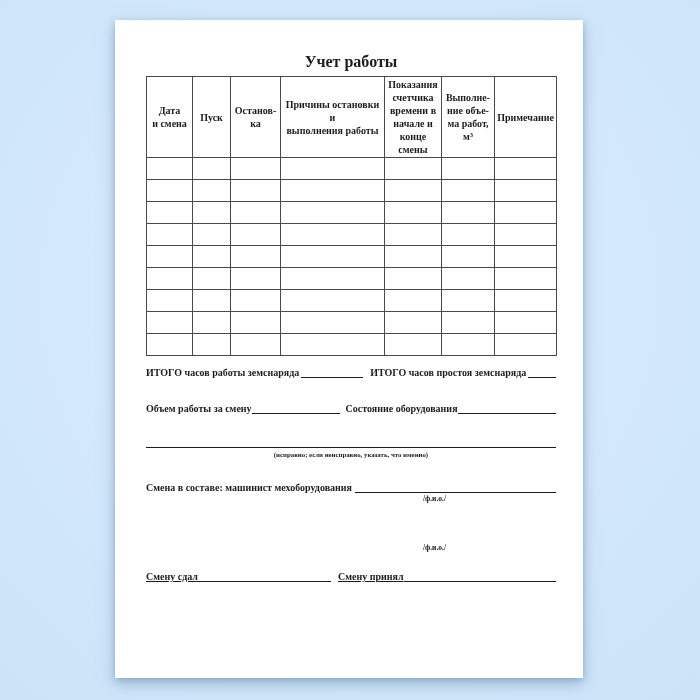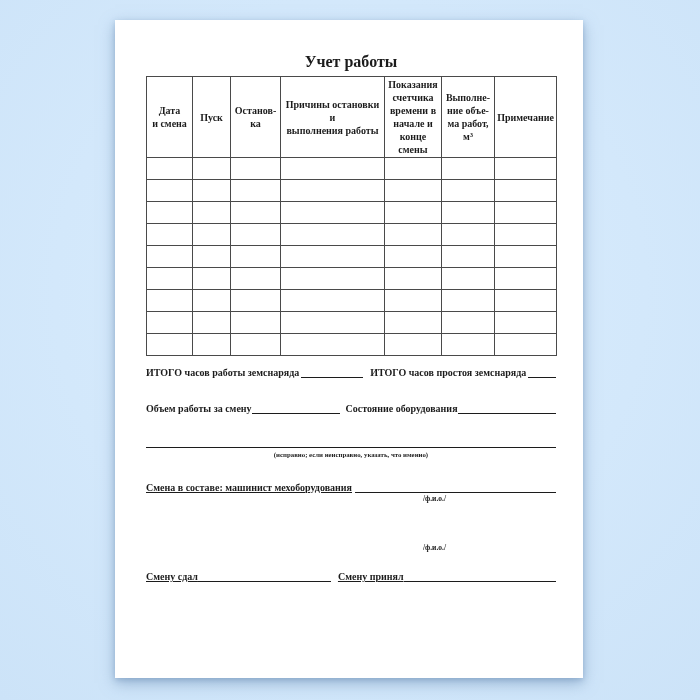--- a/index.html
+++ b/index.html
@@ -48,21 +48,21 @@
   .grow { flex:1 1 auto; }
   .ml2 { margin-left:2px; } .ml3 { margin-left:3px; }
   .ml6 { margin-left:6px; } .ml7 { margin-left:7px; }
 
   .line-totals   { top:347px; }
   .line-volume   { top:383px; }
   .full-rule     { position:absolute; left:31px; top:420px; width:410px; height:8px;
                    border-bottom:1px solid #1c1c1c; }
   .caption       { position:absolute; left:31px; top:431px; width:410px; text-align:center;
                    font-size:6.8px; font-weight:bold; color:#1c1c1c; }
-  .line-crew     { top:462px;text-decoration:underline; }
+  .line-crew     { top:462px; }
   .fio-1         { position:absolute; left:198px; top:474px; width:243px; text-align:center;
                    font-size:7.5px; font-weight:bold; color:#1c1c1c; }
   .line-electro  { top:509px; }
   .fio-2         { position:absolute; left:198px; top:523px; width:243px; text-align:center;
                    font-size:7.5px; font-weight:bold; color:#1c1c1c; }
   .line-handover { top:551px;text-decoration:underline; }
 
   .b-totals-1   { width:62px; }
   .b-volume-1   { width:88px; }
   .b-handover-1 { width:133px; }

